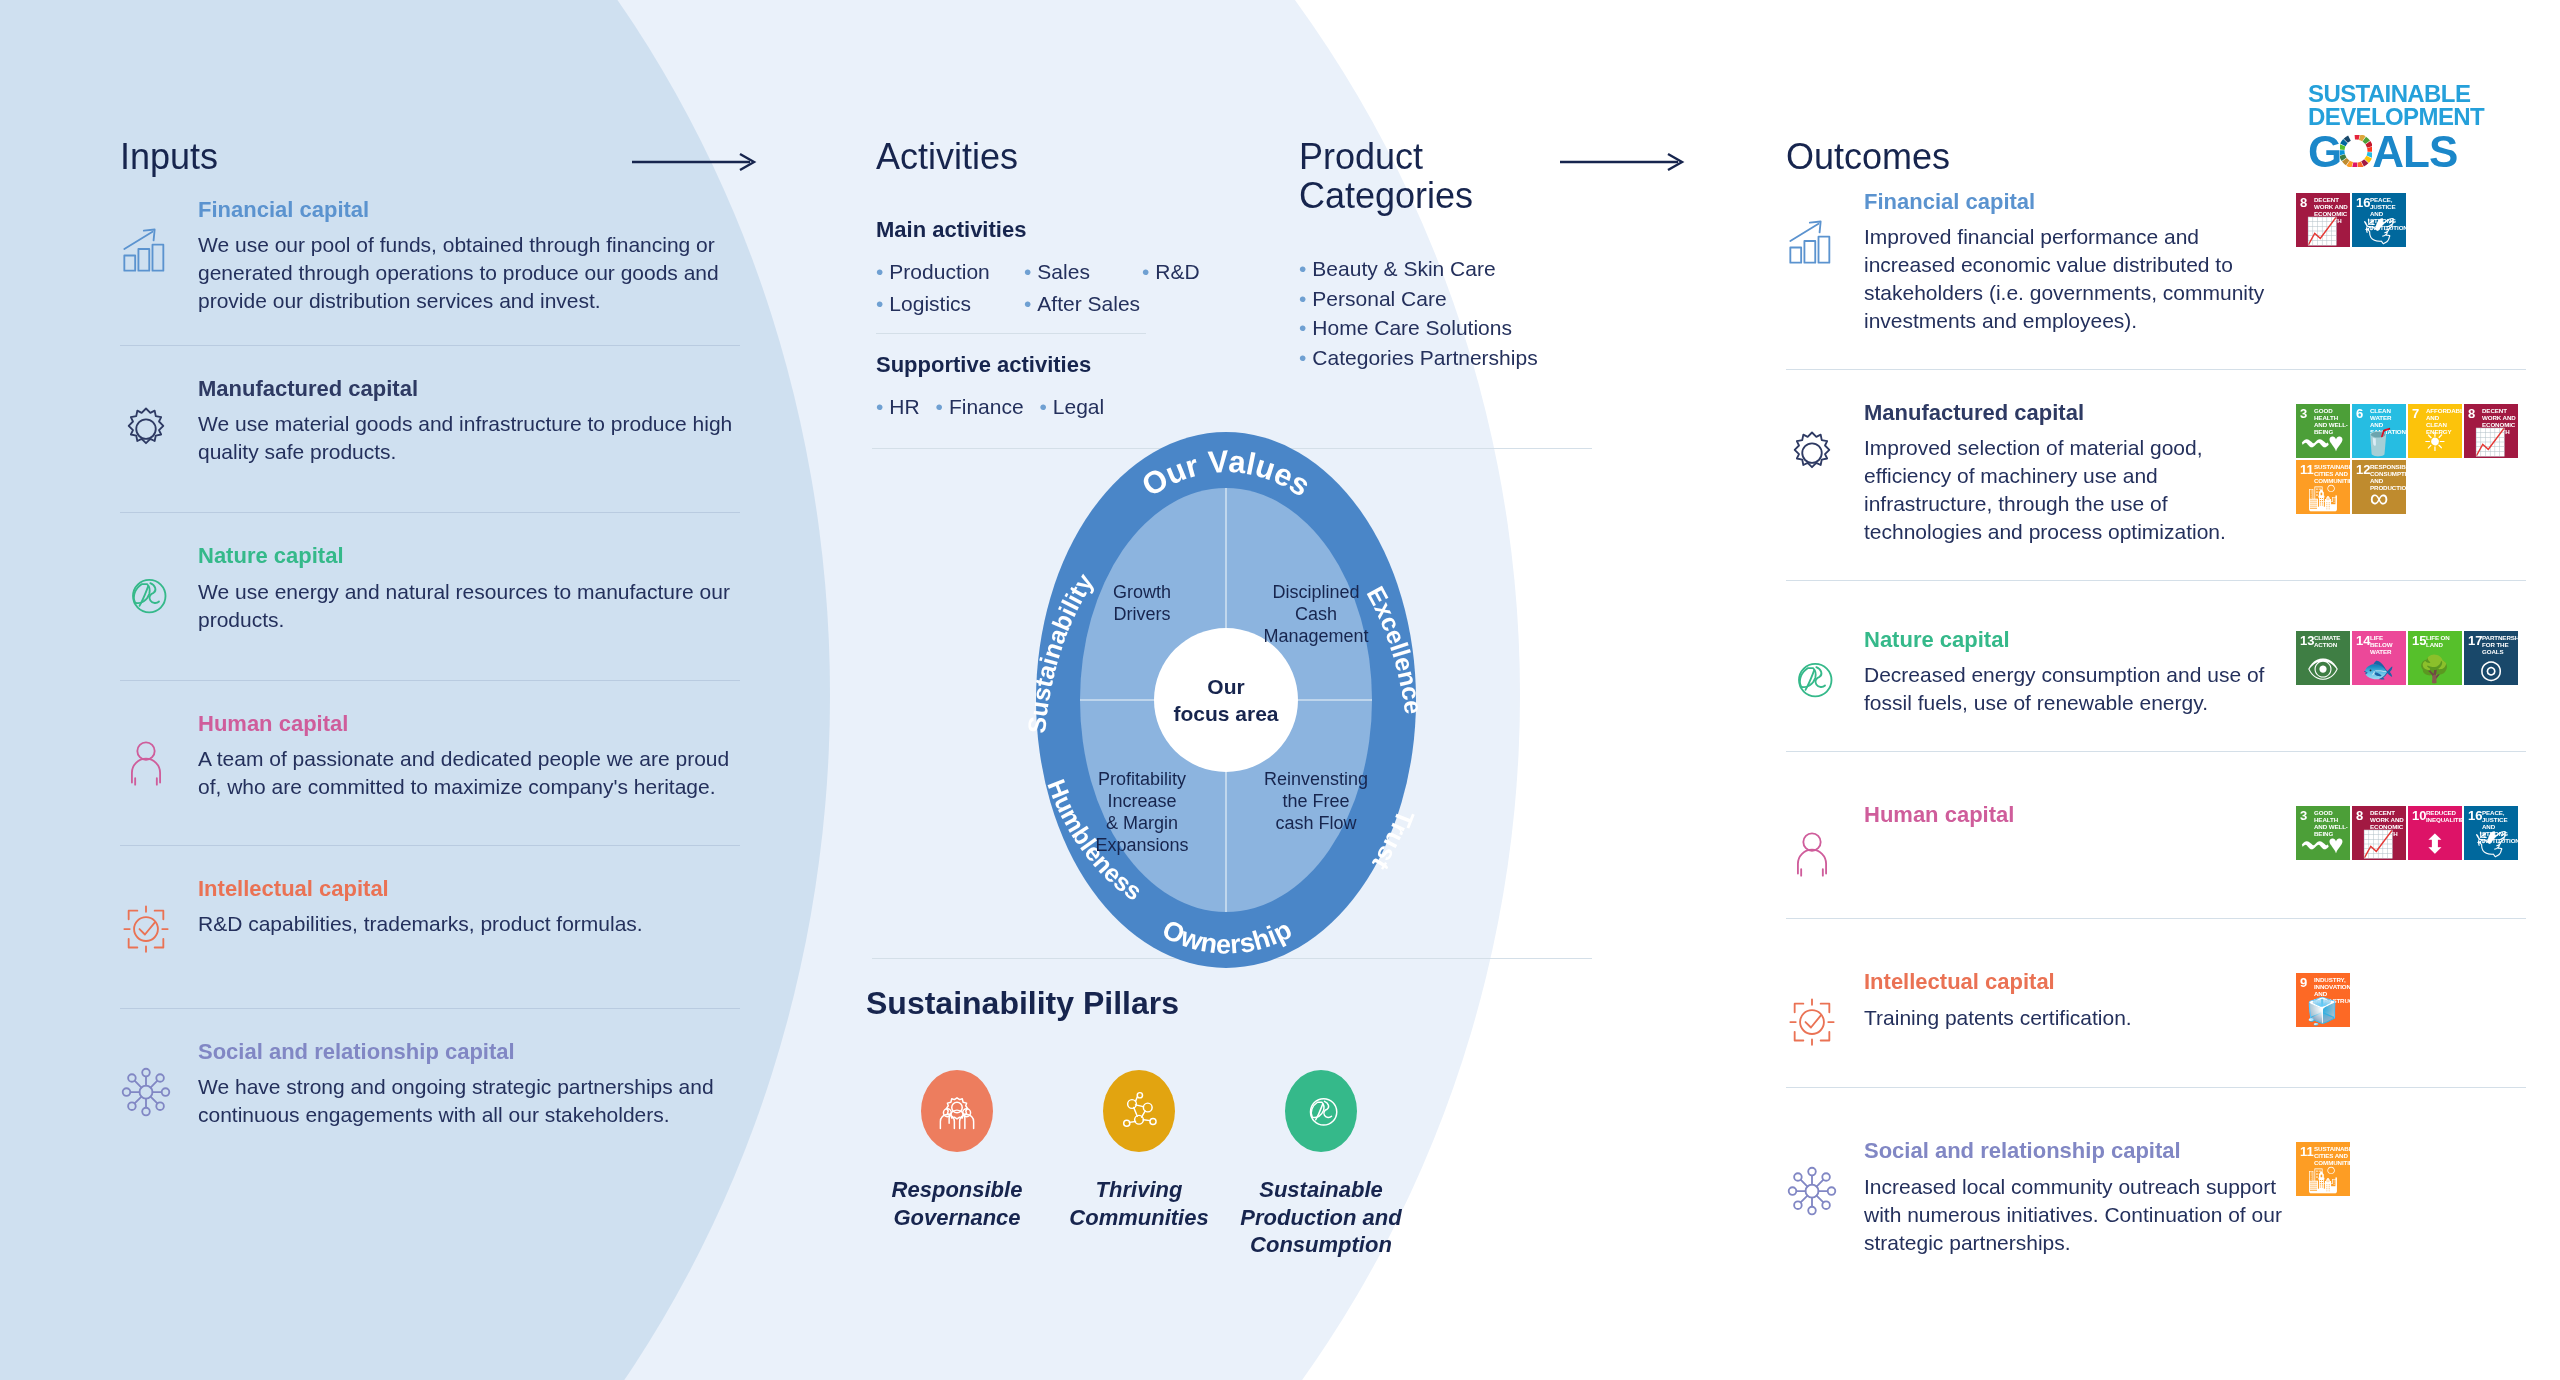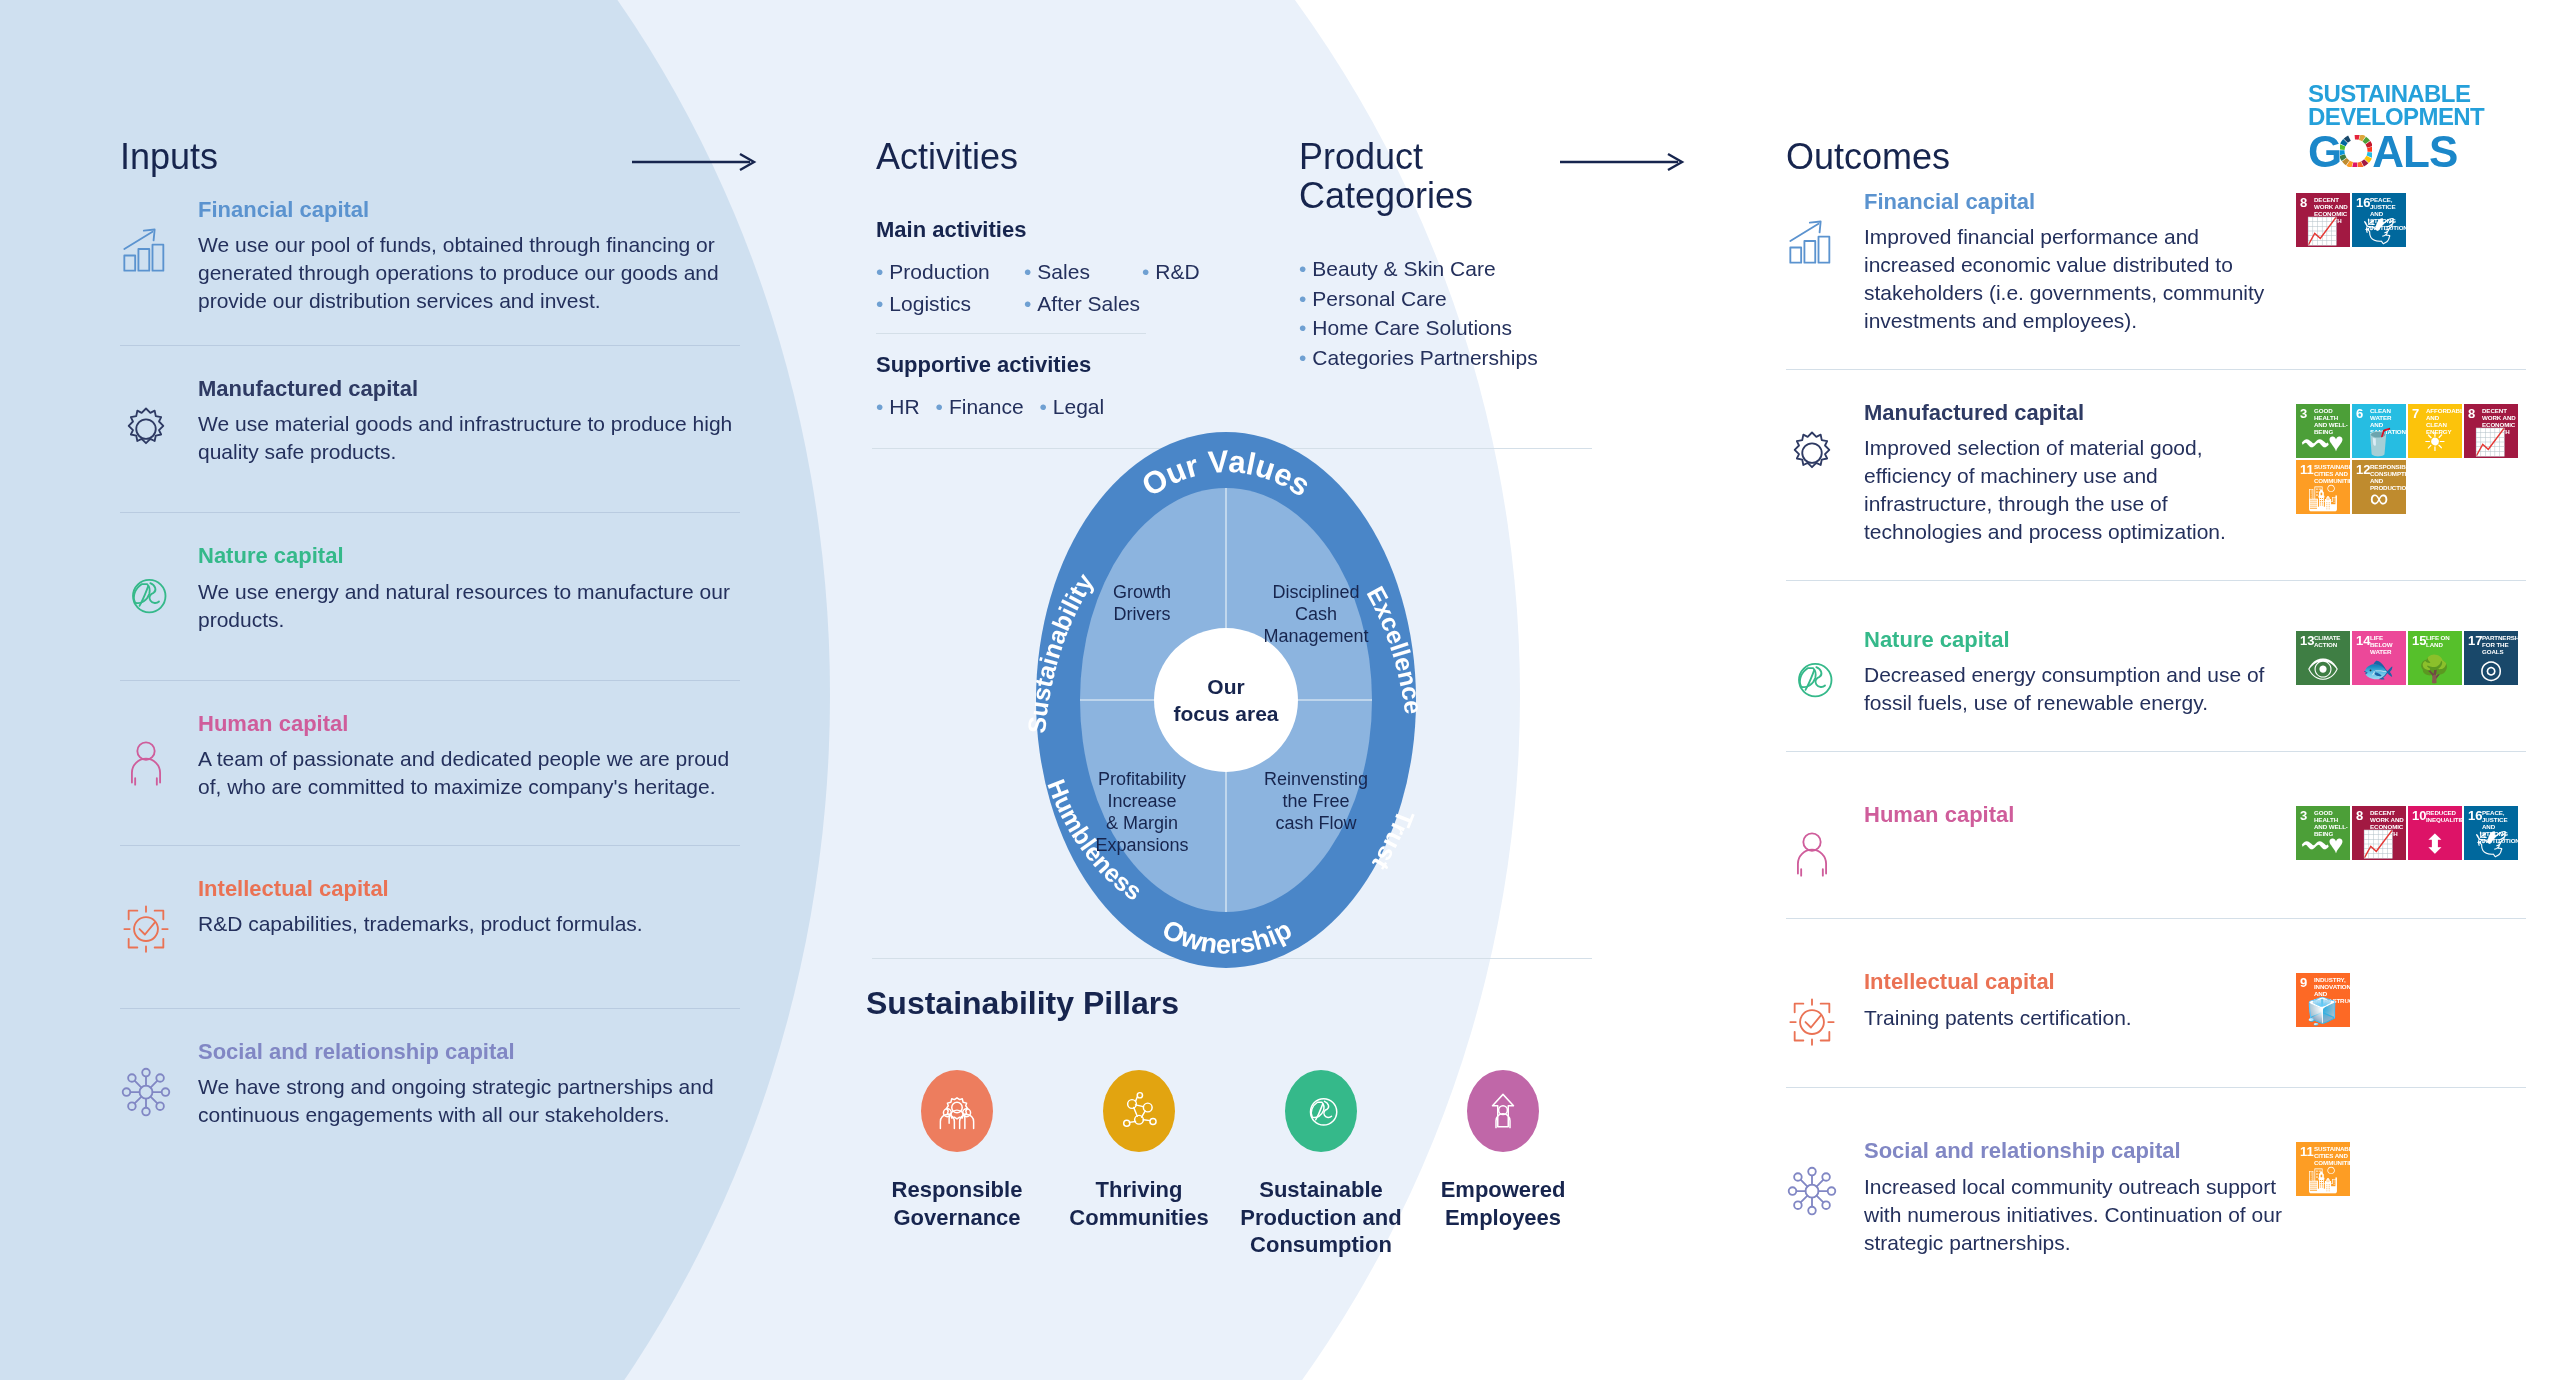--- a/index.html
+++ b/index.html
@@ -68,21 +68,21 @@
   #pillars { position: absolute; left: 866px; top: 985px; width: 730px; }
   #pillars h2 { font-size: 32px; font-weight: 700; color: #17254e; }
   .pillar-row { display: flex; margin-top: 48px; }
   .pillar { width: 182px; display: flex; flex-direction: column; align-items: center; }
   .pillar-badge {
     width: 72px; height: 82px; border-radius: 50%;
     display: flex; align-items: center; justify-content: center;
   }
   .pillar-label {
     margin-top: 24px; font-size: 22px; font-weight: 700; color: #17254e;
-    text-align: center; line-height: 1.25;
+    text-align: center; line-height: 1.25; font-style: italic;
   }
 
   
   #outcomes { position: absolute; left: 1786px; top: 138px; width: 740px; }
   #sdg-logo { position: absolute; left: 2308px; top: 82px; width: 180px; }
   .out-item { display: flex; }
   .out-icon { width: 78px; flex: 0 0 78px; padding-top: 26px; }
   .out-text { flex: 1; padding-right: 10px; }
   .out-sdg  { width: 230px; flex: 0 0 230px; padding-top: 4px; }
   .sdg-grid { display: flex; flex-wrap: wrap; gap: 2px; width: 230px; }
@@ -339,30 +339,20 @@
         <div class="pillar">
           <div class="pillar-badge" style="background:#35b98a">
             <svg width="42" height="42" viewBox="0 0 48 48">
               <circle cx="27" cy="25" r="15" stroke="#ffffff" fill="none" stroke-width="1.7" stroke-linecap="round" stroke-linejoin="round"></circle>
               <path d="M20 14 c-6 4 -9 11 -6 17 5 2 11-2 13-8 1-4 0-7 -2-9z" stroke="#ffffff" fill="none" stroke-width="1.7" stroke-linecap="round" stroke-linejoin="round"></path>
               <path d="M18 34 c4-7 6-13 8-18" stroke="#ffffff" fill="none" stroke-width="1.7" stroke-linecap="round" stroke-linejoin="round"></path>
               <path d="M28 13 c5 2 6 7 3 9 -3 1 -5 4 -3 7 2 3 6 3 8 1" stroke="#ffffff" fill="none" stroke-width="1.7" stroke-linecap="round" stroke-linejoin="round"></path>
             </svg>
           </div>
           <div class="pillar-label">Sustainable<br>Production and<br>Consumption</div>
-        </div>
-        <div class="pillar">
-          <div class="pillar-badge" style="background:#c067a8">
-            <svg width="42" height="42" viewBox="0 0 48 48">
-              <path d="M24 5 L36 18 h-6 v24 h-12 V18 h-6 z" stroke="#ffffff" fill="none" stroke-width="1.7" stroke-linecap="round" stroke-linejoin="round"></path>
-              <circle cx="24" cy="23" r="5" stroke="#ffffff" fill="none" stroke-width="1.7" stroke-linecap="round" stroke-linejoin="round"></circle>
-              <path d="M16 43 v-8 a8 8 0 0 1 16 0 v8" stroke="#ffffff" fill="none" stroke-width="1.7" stroke-linecap="round" stroke-linejoin="round"></path>
-            </svg>
-          </div>
-          <div class="pillar-label">Empowered<br>Employees</div>
         </div>
       </div>
   </div>
 
   <div id="sdg-logo">
     <div style="font-size:24px; font-weight:700; line-height:.96; letter-spacing:-.6px; color:#25a0da;">SUSTAINABLE</div>
     <div style="font-size:24px; font-weight:700; line-height:.96; letter-spacing:-.6px; color:#25a0da;">DEVELOPMENT</div>
     <div style="display:flex; align-items:center; line-height:1; margin-top:2px;">
       <span style="font-size:44px; font-weight:700; color:#1b87c9; letter-spacing:-2px;">G</span>
       <span style="display:inline-block;">

